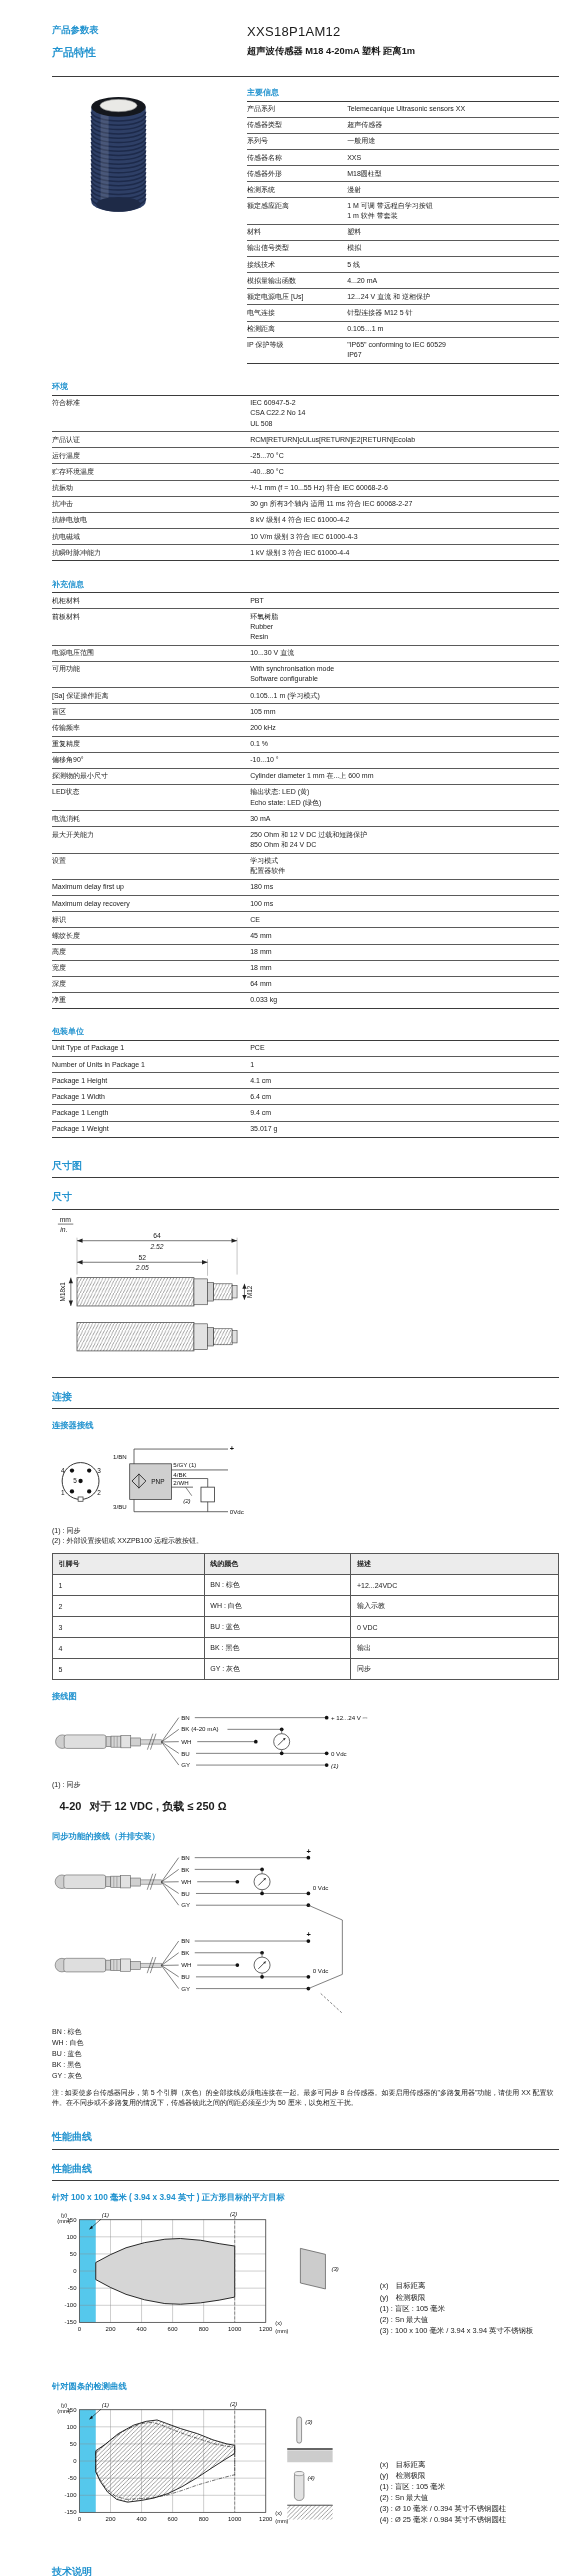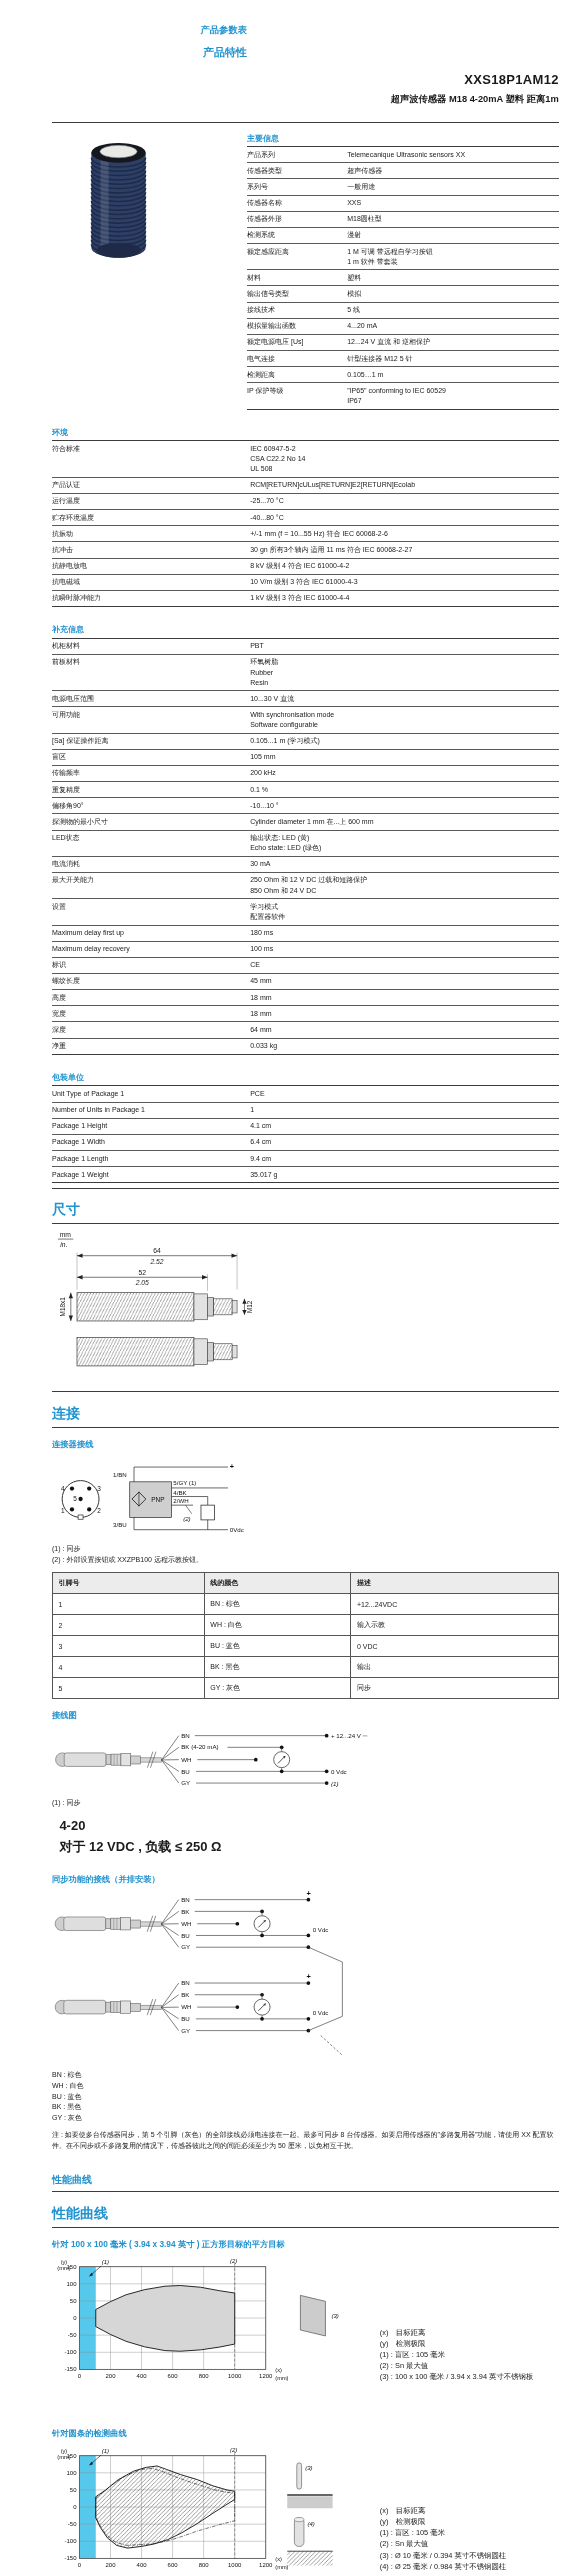--- a/index.html
+++ b/index.html
@@ -1,29 +1,29 @@
 <!DOCTYPE html>
 <html style="--blue: #2293cf;font-size:10px"><head>
 <meta charset="utf-8">
 <style>
   html,body{margin:0;padding:0;background:#fff;}
   .page{width:568px;min-height:2576px;box-sizing:border-box;background:#fff;
         padding:23.5px 9.3px 37px 52px;font-family:"Liberation Sans","DejaVu Sans",sans-serif;color:#1a1a1a;}
   
-  .hdr{display:flex;text-align:right;}
+  .hdr{display:flex;}
   .hdr-left{width:195px;flex-shrink:0;}
   .doc-type{color:var(--blue,#2293cf);font-size:9.3px;font-weight:bold;}
   .doc-feature{color:var(--blue,#2293cf);font-size:11px;font-weight:bold;margin-top:8.6px;}
   .hdr-right{flex:1;}
-  .prod-code{font-size:13px;font-weight:bold;letter-spacing:0.3px;margin-top:48px;}
+  .prod-code{font-size:13px;font-weight:normal;letter-spacing:0.3px;}
   .prod-desc{font-size:9.3px;font-weight:bold;margin-top:6.2px;}
   .hdr-rule{border-top:1.2px solid #3b3b3b;margin:16px 0 10px 0;}
   
   .h1{color:var(--blue,#2293cf);font-size:10px;font-weight:bold;margin-top:21px;}
-  .h2{color:var(--blue,#2293cf);font-size:14px;font-weight:bold;margin-top:12.4px;}
+  .h2{color:var(--blue,#2293cf);font-size:10px;font-weight:bold;margin-top:12.4px;}
   .h3{color:var(--blue,#2293cf);font-size:8.3px;font-weight:bold;margin:11px 0 6.2px 0;}
   .rule{border-top:1.2px solid #3b3b3b;margin:4.3px 0 3.7px 0;}
   
   .top-section{display:flex;margin-top:2.5px;}
   .photo-wrap{width:195px;flex-shrink:0;}
   .photo-wrap svg{margin-left:20px;}
   .right-col{flex:1;min-width:0;}
   .sec-title{color:var(--blue,#2293cf);font-size:8px;font-weight:bold;margin-bottom:2.5px;}
   
   table.kv{width:100%;border-collapse:collapse;border-top:1.2px solid #3b3b3b;border-bottom:1.2px solid #3b3b3b;}
@@ -35,21 +35,21 @@
   
   table.pin{width:100%;border-collapse:collapse;border:1.2px solid #555;margin-top:6.2px;}
   table.pin th, table.pin td{border:0.6px solid #555;font-size:7px;text-align:left;padding:5px 5.6px;}
   table.pin th{background:#ececec;font-weight:bold;}
   table.pin th:nth-child(1),table.pin td:nth-child(1){width:30%;}
   table.pin th:nth-child(2),table.pin td:nth-child(2){width:29%;}
   
   .note-line{font-size:7px;line-height:1.55;}
   .para{font-size:7px;line-height:1.55;margin-top:6.2px;}
   .load-grid{margin:7.4px 0 0 7.4px;}
-  .load-row{display:flex;font-size:13px;font-weight:bold;line-height:1.6;flex-direction:column;}
+  .load-row{display:flex;font-size:11px;font-weight:bold;line-height:1.6;}
   .load-row .k{width:30px;flex-shrink:0;}
   .legend-block{margin-left:17.3px;}
   .legend-line{font-size:7.4px;line-height:1.5;white-space:pre-wrap;}
   .chart-flex{display:flex;align-items:flex-end;}
   .chart-flex .legend-block{margin-bottom:18.5px;width:185px;}
   svg text{font-family:"Liberation Sans","DejaVu Sans",sans-serif;}
   .color-legend{margin-top:8.6px;}
   .diagram-block{margin-top:3.7px;}
 </style>
 </head>
@@ -449,20 +449,21 @@
           <td class="col-label">Package 1 Weight</td>
           <td class="col-value">
               <div>35.017 g</div>
             </td>
         </tr>
         </tbody>
     </table>
   </div>
 
   <div>
+    <div class="h1">尺寸图</div>
     <div class="rule"></div>
     <div class="h2">尺寸</div>
     <div class="rule"></div>
     <div class="diagram-block">
       <svg width="247" height="157" viewBox="0 0 400 255">
           <defs>
             <pattern id="pthr" patternUnits="userSpaceOnUse" width="5" height="10">
               <line x1="0" y1="10" x2="5" y2="0" stroke="#6a6a6a" stroke-width="1"></line>
             </pattern>
           </defs>

